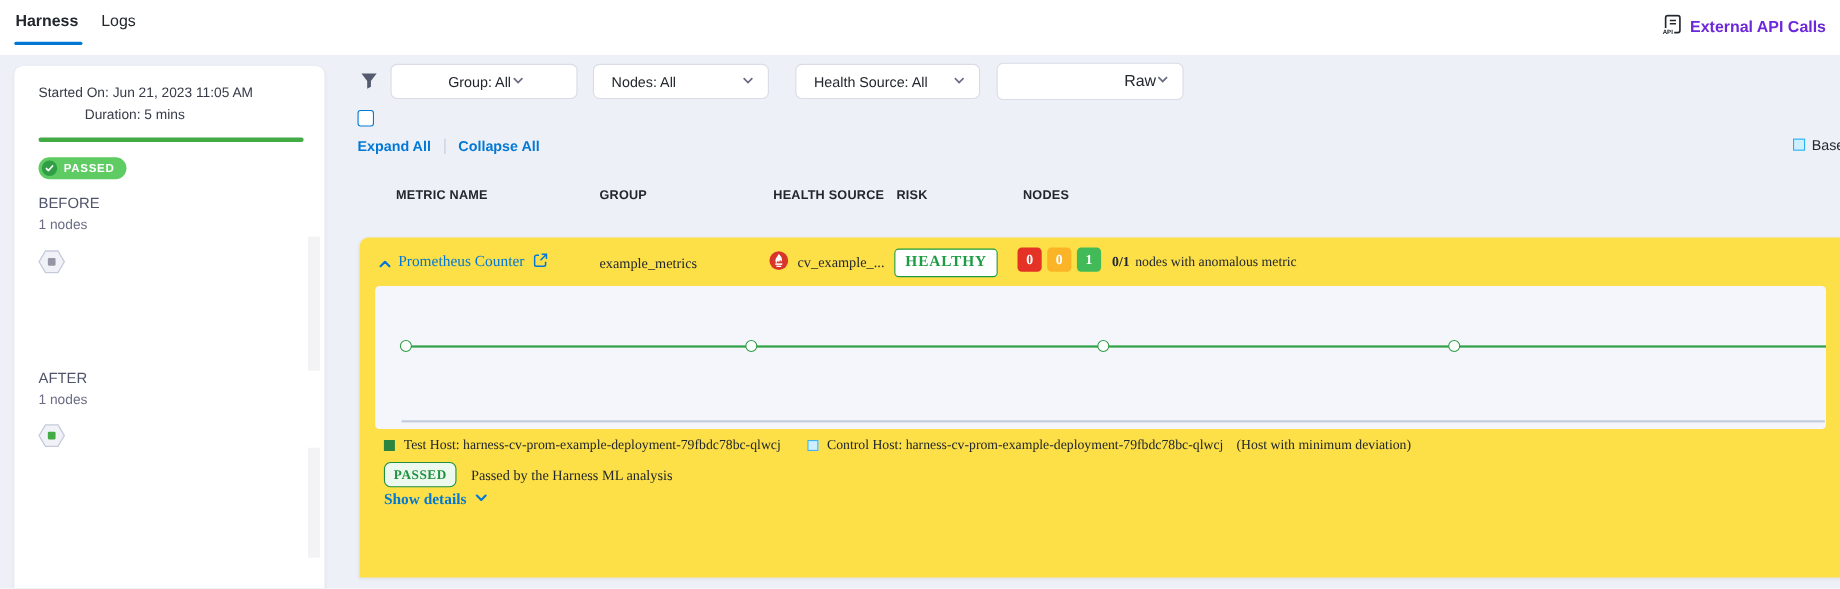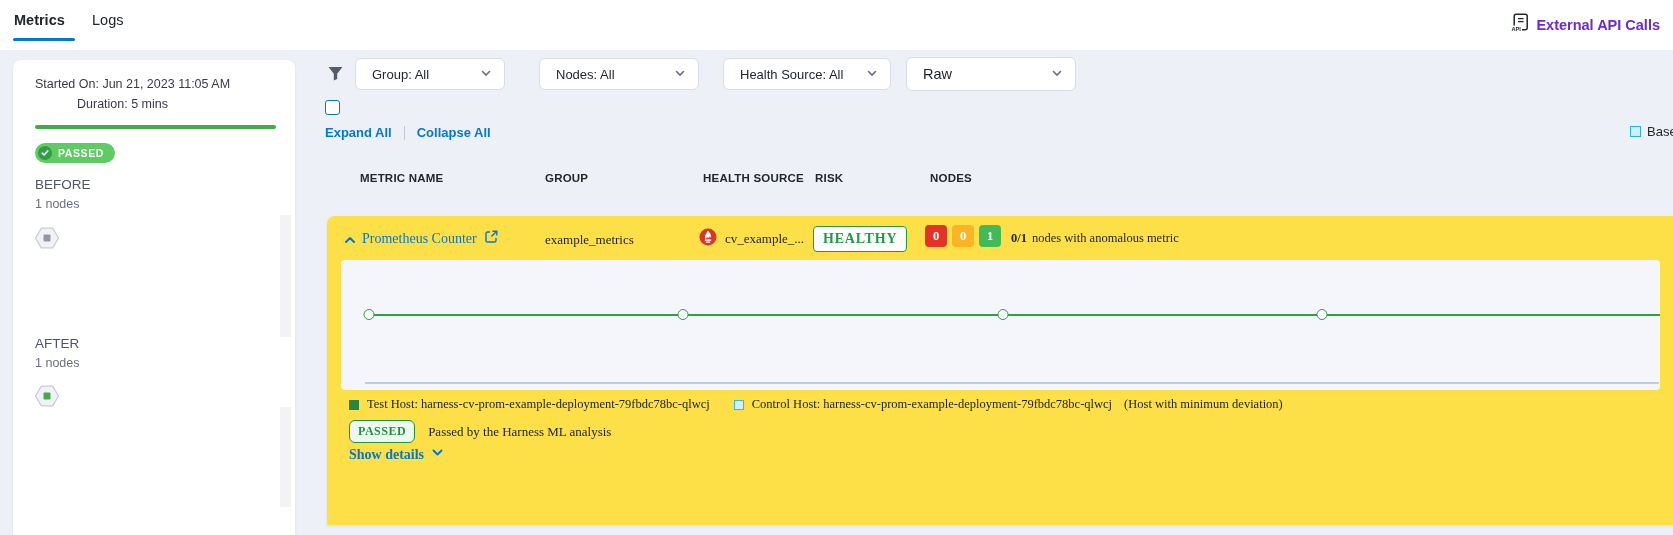--- a/index.html
+++ b/index.html
@@ -32,24 +32,24 @@
   .s-section-title{position:absolute;left:22px;font-size:13.5px;color:#50546a;}
   .s-section-count{position:absolute;left:22px;font-size:12.5px;color:#6b6d85;}
   .hex-node{position:absolute;left:20px;width:28px;height:28px;cursor:pointer;}
   .s-track{position:absolute;left:267px;width:11px;background:#f3f3f5;}
 
   
   .filter-icon{position:absolute;left:327px;top:65px;}
   .dd{position:absolute;top:58px;height:32px;background:#fff;border:1px solid #d9dbe7;border-radius:6px;
     display:flex;align-items:center;justify-content:space-between;padding:0 12px 0 16px;
     font-size:13px;color:#22272d;box-sizing:border-box;cursor:pointer;}
-  .dd-group{left:355px;width:150px;}
+  .dd-group{left:355px;width:170px;justify-content:center;}
   .dd-nodes{left:539px;width:160px;}
   .dd-health{left:723px;width:168px;}
-  .dd-raw{left:906px;width:170px;height:34px;top:57px;font-size:14.5px;}
+  .dd-raw{left:906px;width:170px;height:34px;top:57px;font-size:14.5px;justify-content:flex-end;}
   .checkbox-row{position:absolute;left:325px;top:100px;display:flex;align-items:center;gap:10px;}
   .checkbox{width:15px;height:15px;border:1.6px solid #0278d5;border-radius:3px;background:#fff;box-sizing:border-box;cursor:pointer;}
   .checkbox-label{font-size:12.5px;color:#22272d;}
   .links-row{position:absolute;left:325px;top:125px;display:flex;align-items:center;font-size:13px;font-weight:600;color:#0278d5;}
   .link-expand{padding-right:12px;cursor:pointer;}
   .link-divider{width:1px;height:14px;background:#c6c8d8;}
   .link-collapse{padding-left:12px;cursor:pointer;}
   .baseline{position:absolute;left:1630px;top:124px;display:flex;align-items:center;gap:6px;font-size:13px;color:#22272d;cursor:pointer;}
   .baseline-swatch{width:11px;height:11px;background:#cdeffe;border:1.5px solid #2bb0f2;box-sizing:border-box;}
 
@@ -94,21 +94,21 @@
   .show-details{position:absolute;left:22px;top:230px;display:flex;align-items:center;gap:7px;
     color:#0278d5;font-weight:700;font-size:14px;cursor:pointer;}
 </style>
 </head>
 <body>
 
 <div id="root">
   <div class="content-bg"></div>
 
   <div class="topbar">
-    <div class="tab tab-metrics">Metrics</div>
+    <div class="tab tab-metrics">Harness</div>
     <div class="tab tab-logs">Logs</div>
     <div class="tab-underline"></div>
     <div class="external-api">
       <span>
         <svg width="18" height="20" viewBox="0 0 18 20">
           <rect x="3.2" y="1.2" width="13" height="15.5" rx="2" fill="none" stroke="#22272d" stroke-width="1.5"></rect>
           <line x1="7" y1="5.6" x2="12.6" y2="5.6" stroke="#22272d" stroke-width="1.3"></line>
           <line x1="7" y1="8.6" x2="12.6" y2="8.6" stroke="#22272d" stroke-width="1.3"></line>
           <rect x="0.5" y="12.5" width="10.5" height="6.5" fill="#ffffff"></rect>
           <text x="0.5" y="18.2" font-family="Liberation Sans, sans-serif" font-size="5.6" font-weight="bold" fill="#22272d">API</text>

